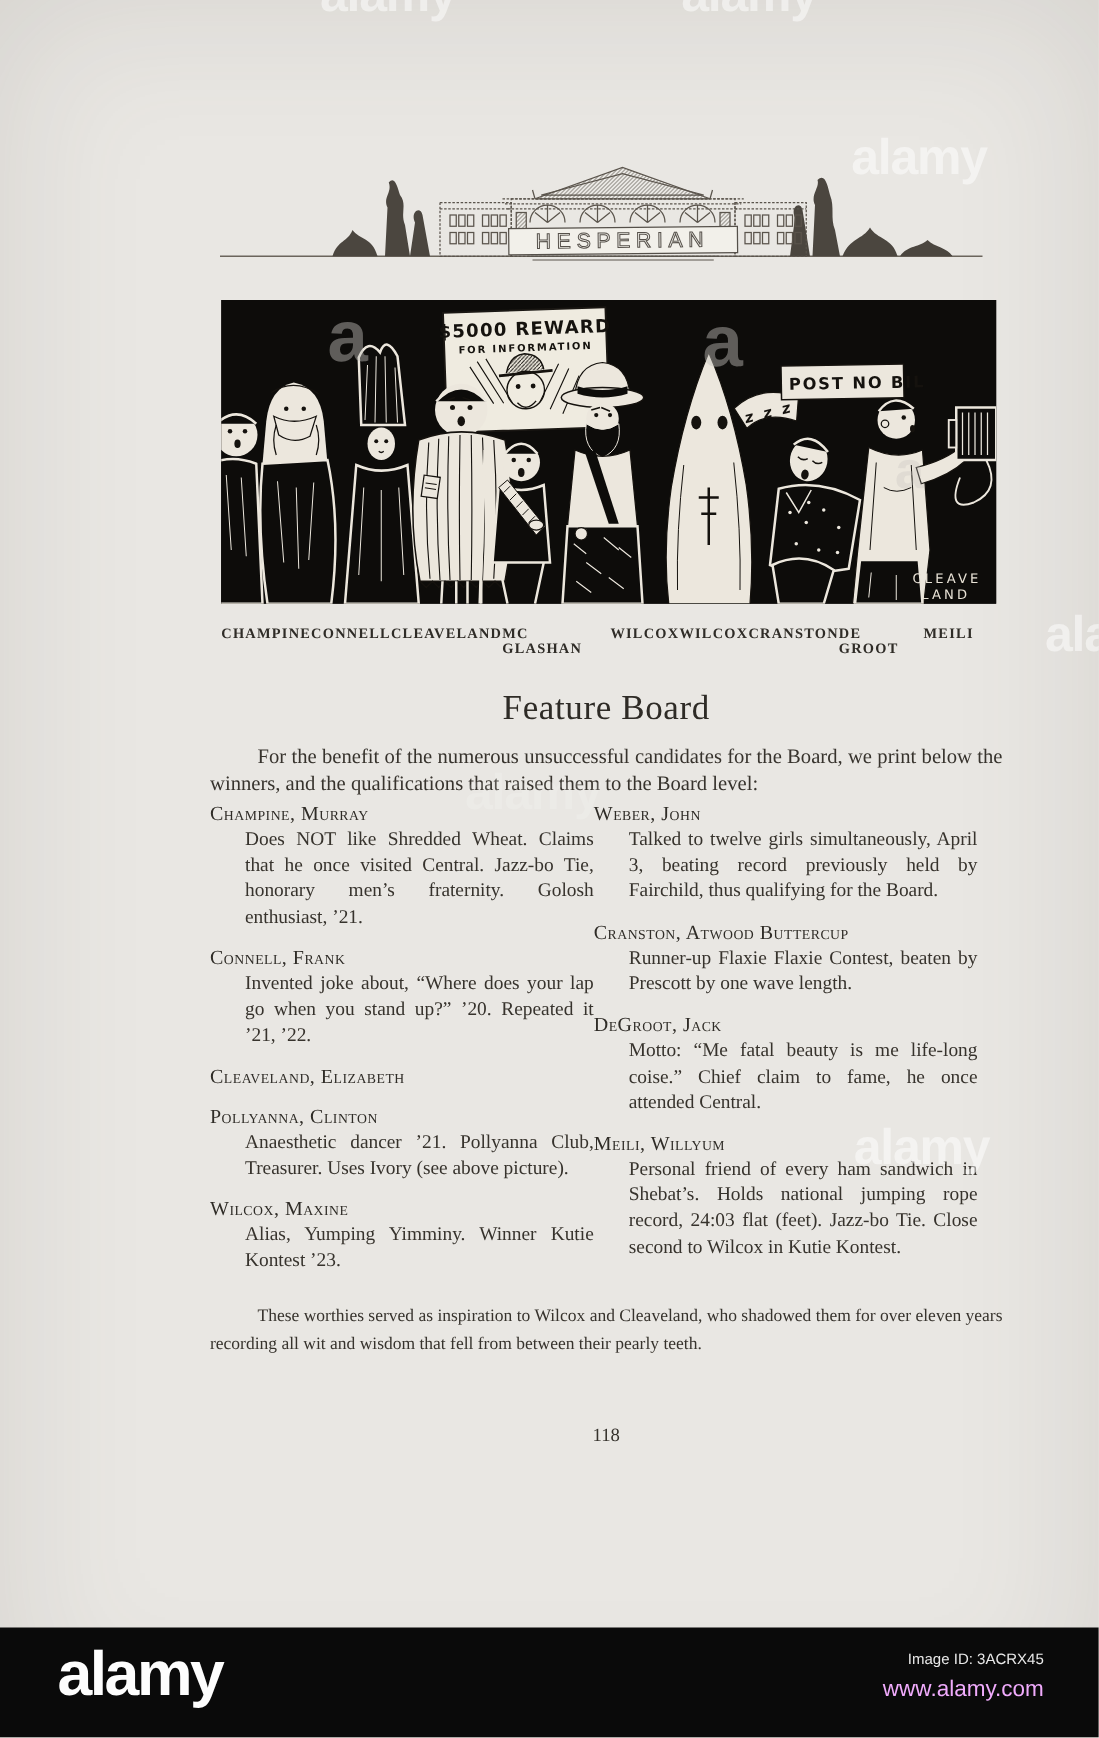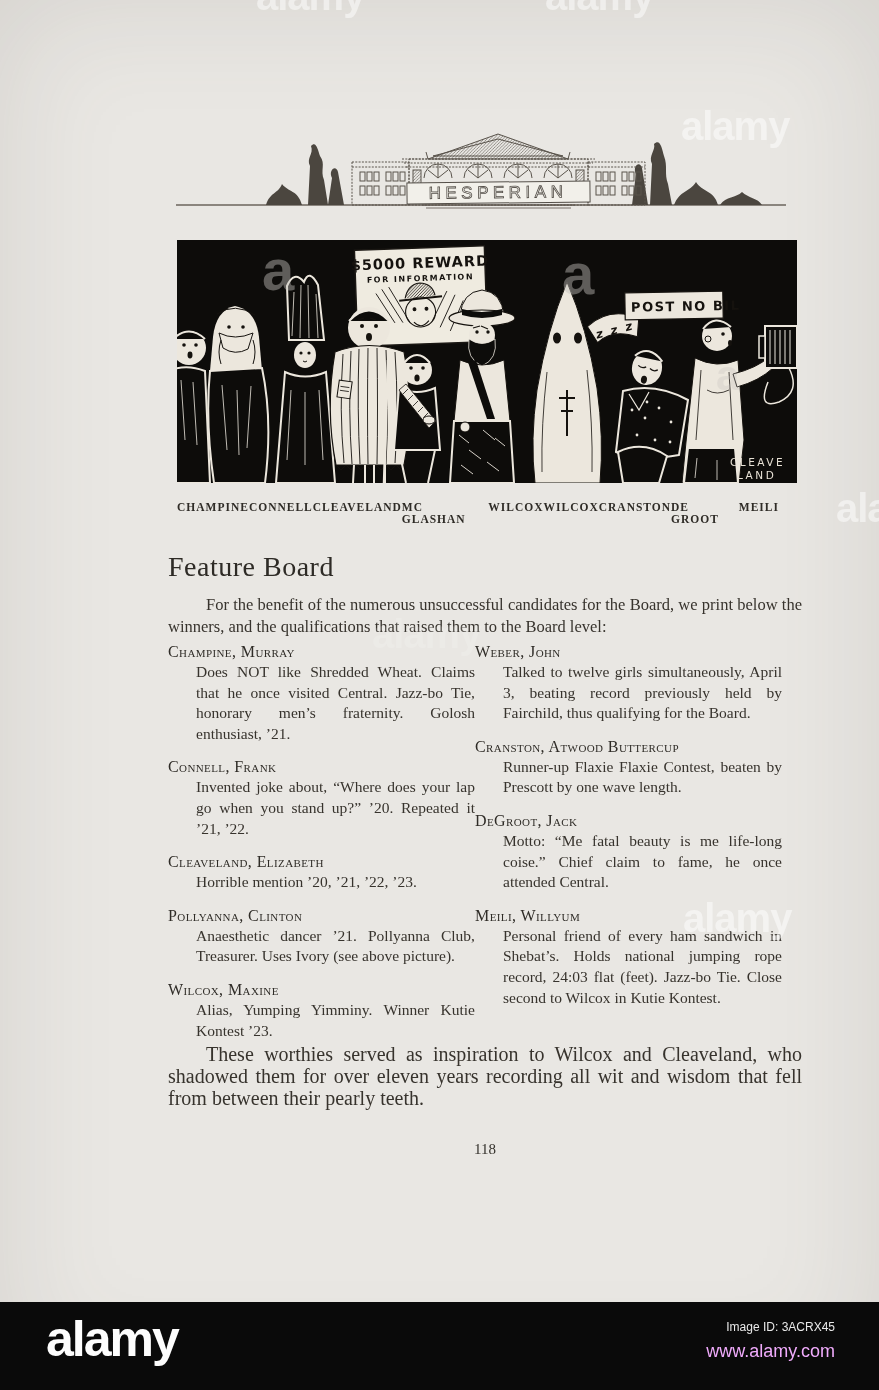--- a/index.html
+++ b/index.html
@@ -21,41 +21,41 @@
   
   .caption-row{
     position:absolute;left:177px;top:501px;width:602px;
     display:flex;justify-content:space-between;
     font-size:11.5px;font-weight:700;letter-spacing:1px;color:#2f2c27;
   }
 
   
   .title{
     position:absolute;left:168px;top:551px;width:634px;margin:0;
-    font-size:28px;font-weight:400;letter-spacing:.5px;color:#2e2b26;
+    text-align:center;font-size:28px;font-weight:400;letter-spacing:.5px;color:#2e2b26;
   }
   .intro{
     position:absolute;left:168px;top:594px;width:634px;margin:0;
     font-size:16.5px;line-height:21.5px;text-align:justify;text-indent:38px;
   }
   .columns{
     position:absolute;left:168px;top:643px;width:634px;
     display:flex;
   }
   .col{width:307px;}
   .entry{margin:0 0 14px 0;}
   .entry-name{
     font-variant:small-caps;font-size:16px;letter-spacing:.4px;color:#2f2c27;
   }
   .entry-body{
     margin:1px 0 0 28px;font-size:15.5px;line-height:20.6px;text-align:justify;
   }
   .closing{
     position:absolute;left:168px;top:1043px;width:634px;margin:0;
-    font-size:20px;line-height:22px;text-align:justify;text-indent:38px;
+    font-size:14px;line-height:22px;text-align:justify;text-indent:38px;
   }
   .page-number{
     position:absolute;left:168px;top:1141px;width:634px;
     text-align:center;font-size:15px;color:#35322c;
   }
 
   
   .wm{
     position:absolute;font-family:"Liberation Sans",sans-serif;font-weight:700;
     color:rgba(255,255,255,.5);pointer-events:none;z-index:2;letter-spacing:-1px;
@@ -378,21 +378,20 @@
       <div class="entry">
         <div class="entry-name">Champine, Murray</div>
         <p class="entry-body">Does NOT like Shredded Wheat. Claims that he once visited Central. Jazz-bo Tie, honorary men’s fraternity. Golosh enthusiast, ’21.</p>
       </div>
       <div class="entry">
         <div class="entry-name">Connell, Frank</div>
         <p class="entry-body">Invented joke about, “Where does your lap go when you stand up?” ’20. Repeated it ’21, ’22.</p>
       </div>
       <div class="entry">
         <div class="entry-name">Cleaveland, Elizabeth</div>
-        <p class="entry-body">Horrible mention ’20, ’21, ’22, ’23.</p>
       </div>
       <div class="entry">
         <div class="entry-name">Pollyanna, Clinton</div>
         <p class="entry-body">Anaesthetic dancer ’21. Pollyanna Club, Treasurer. Uses Ivory (see above picture).</p>
       </div>
       <div class="entry">
         <div class="entry-name">Wilcox, Maxine</div>
         <p class="entry-body">Alias, Yumping Yimminy. Winner Kutie Kontest ’23.</p>
       </div>
     </div>

